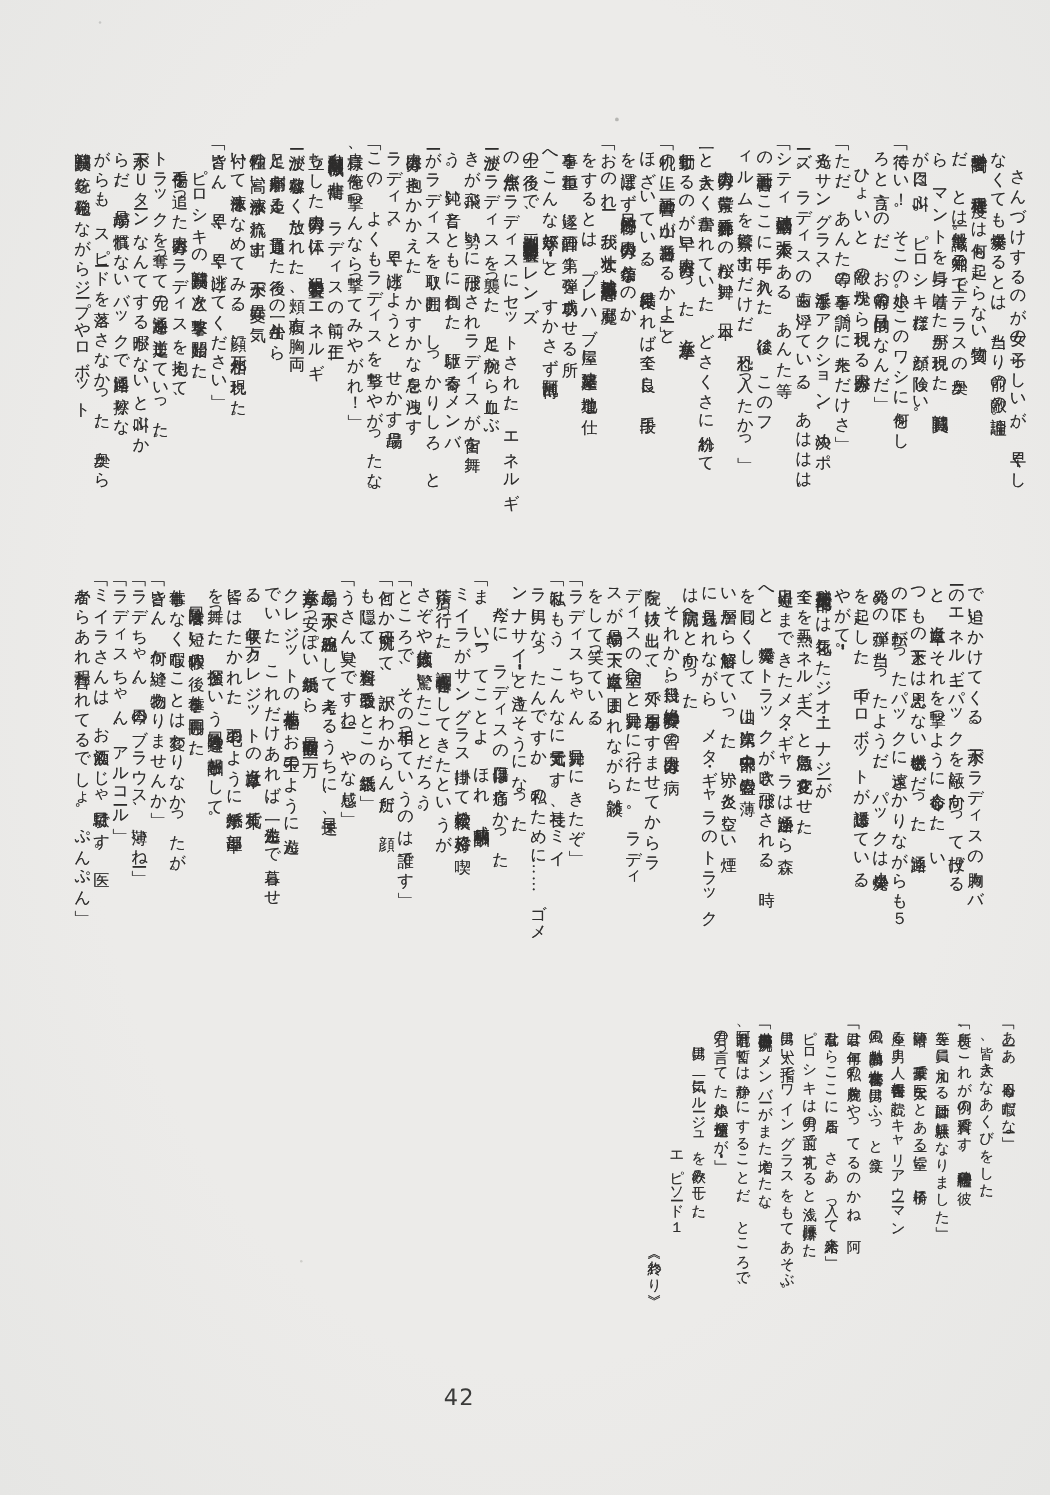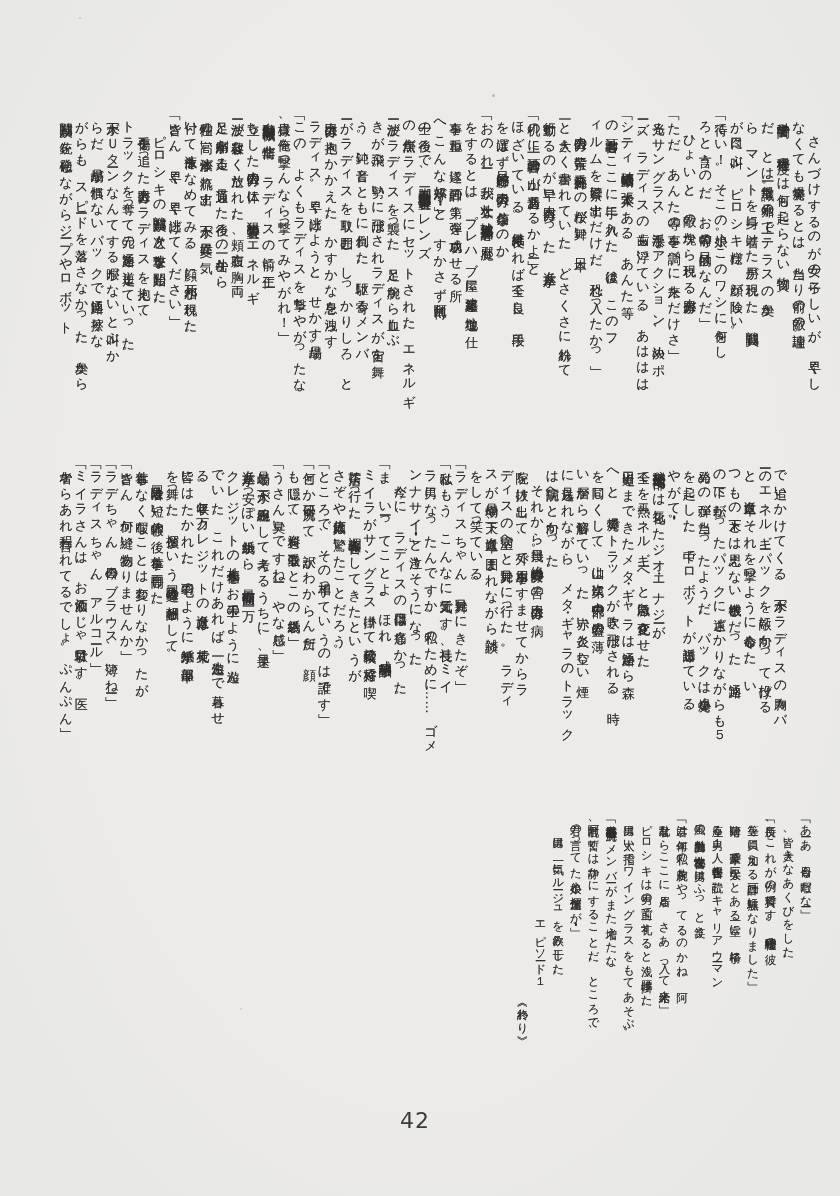--- a/index.html
+++ b/index.html
@@ -49,23 +49,23 @@
     height: 258px;
     font-size: 11.5px;
     line-height: 17.7px;
     letter-spacing: 0.7px;
   }
   .pagenum {
     position: absolute;
     top: 1108px;
     left: 355px;
     width: 120px;
-    text-align: center;
+    text-align: left;
     font-family: "DejaVu Sans", "Liberation Sans", sans-serif;
-    font-size: 22px;
+    font-size: 18px;
     letter-spacing: 1px;
     color: #3b3b3a;
   }
   .speck {
     position: absolute;
     background: #8a8a86;
     border-radius: 50%;
     opacity: 0.55;
   }
   .speck-1 { left: 492px; top: 94px;  width: 3px; height: 3px; }

